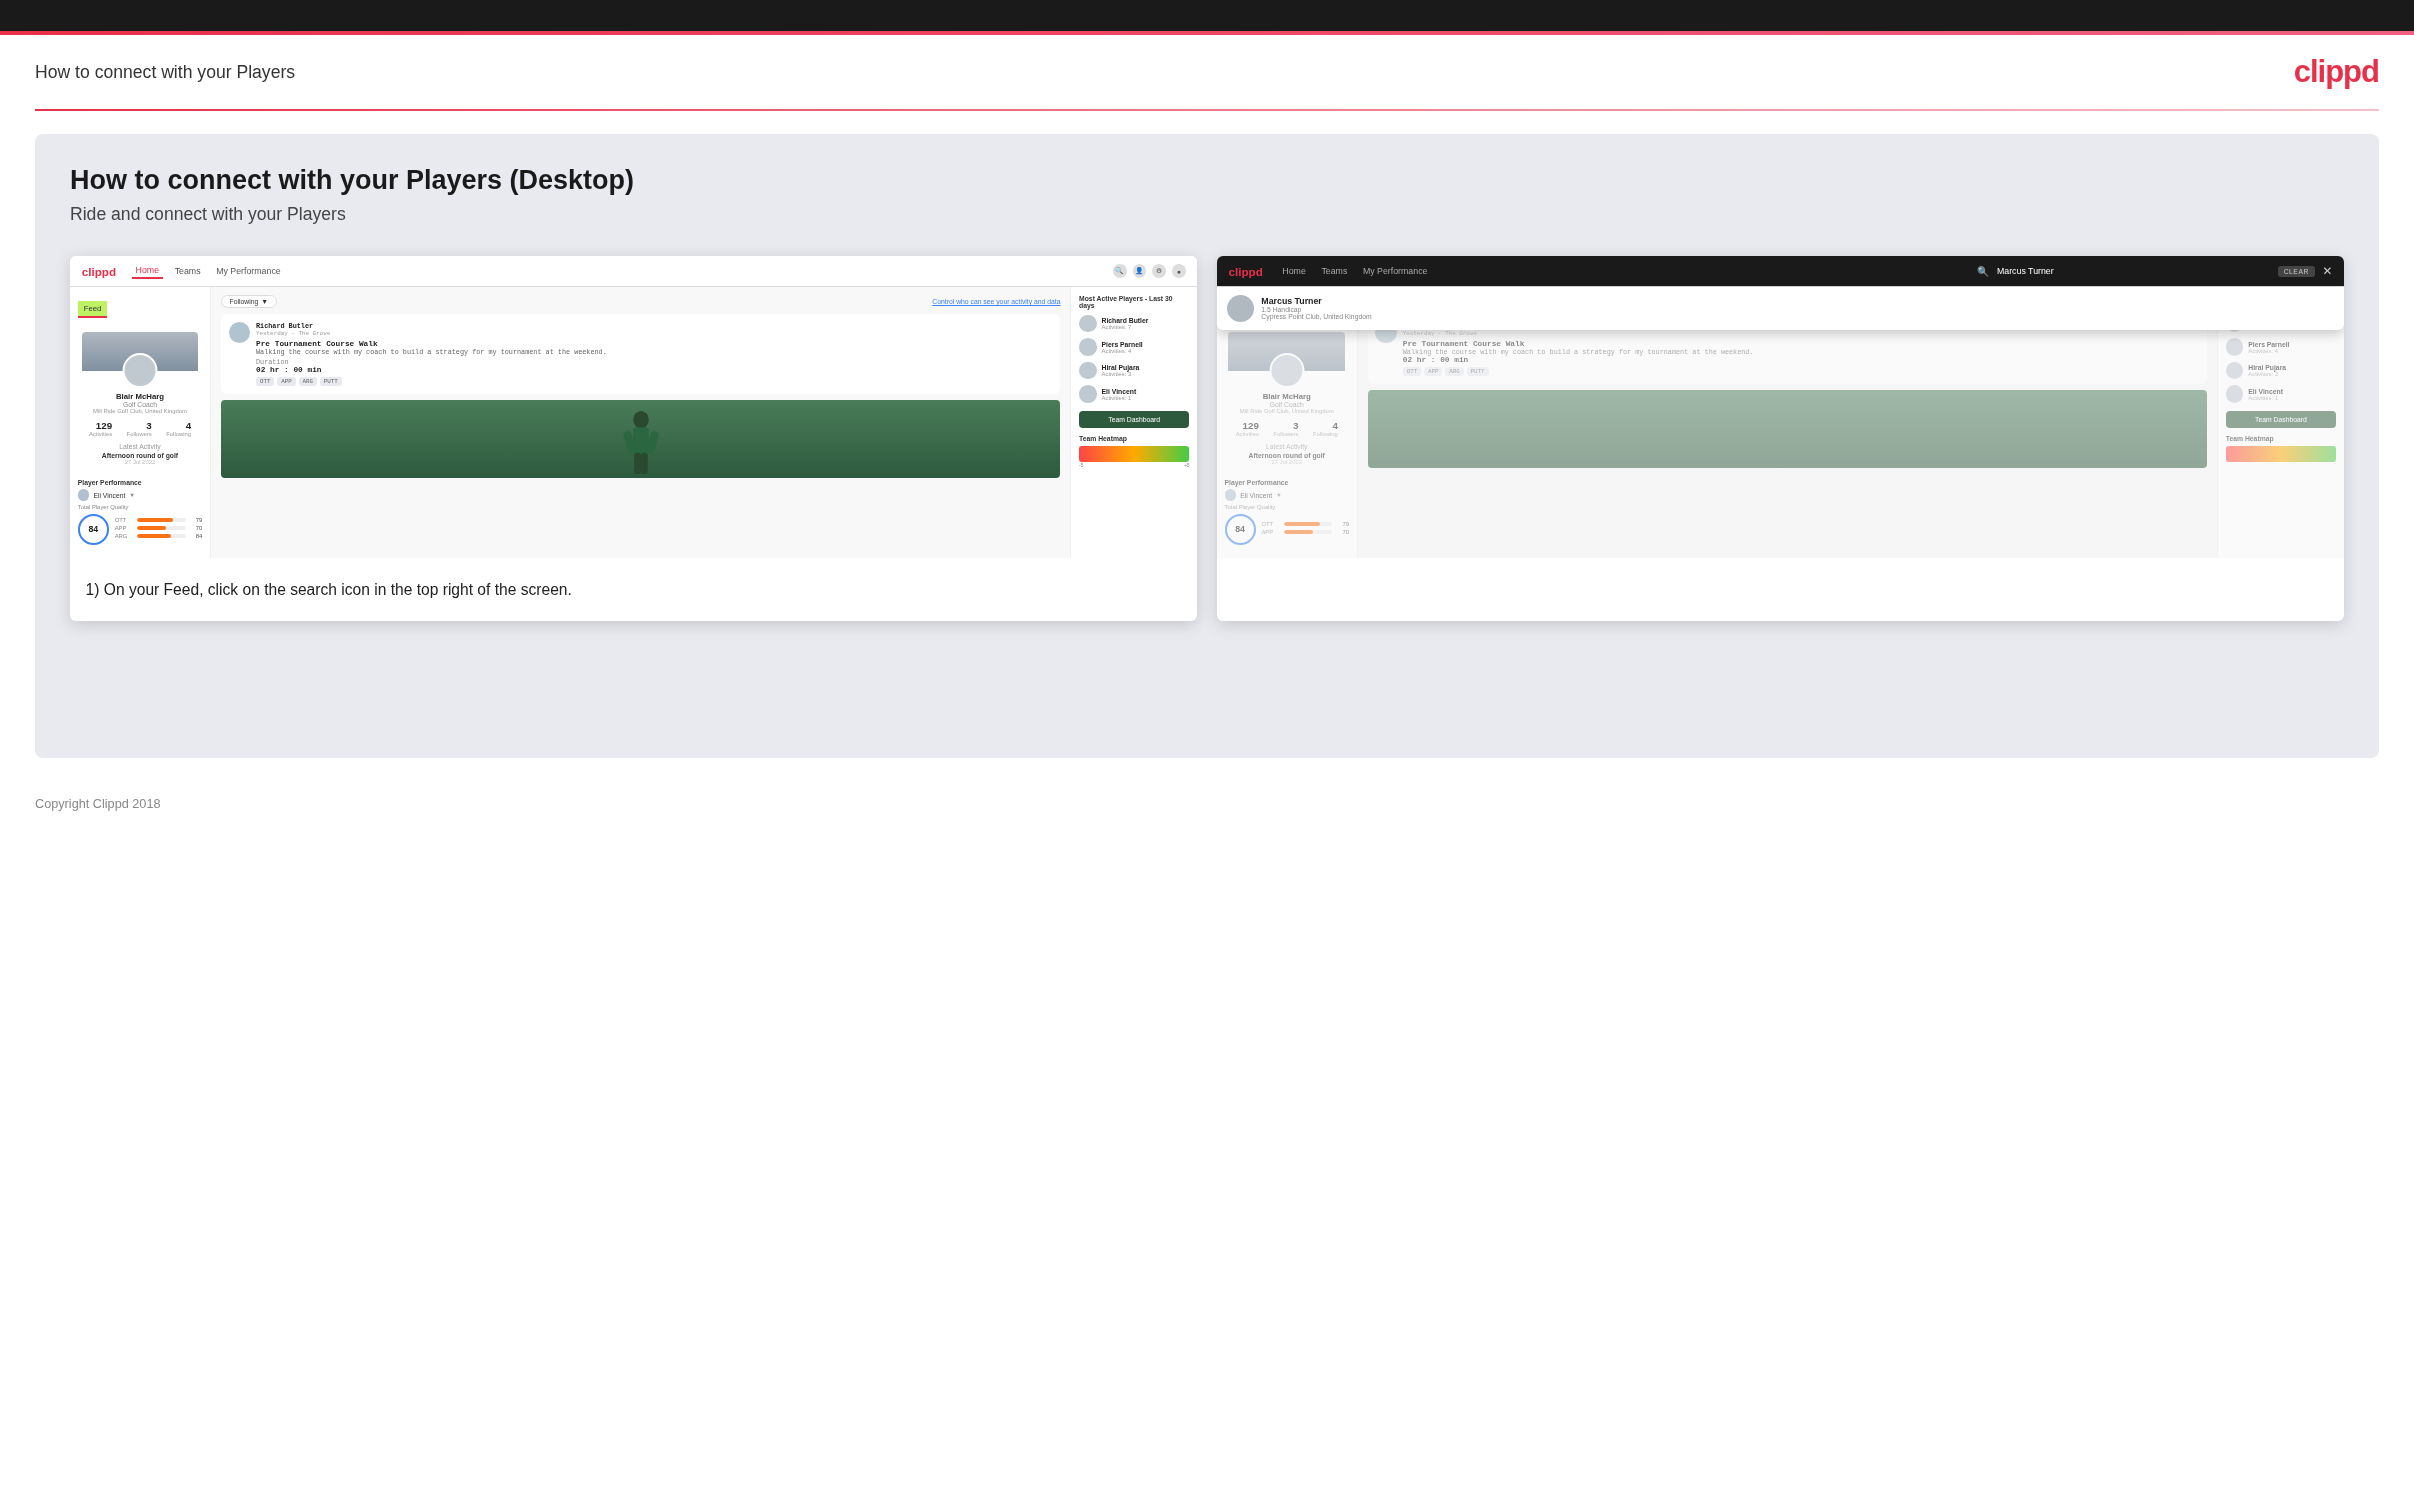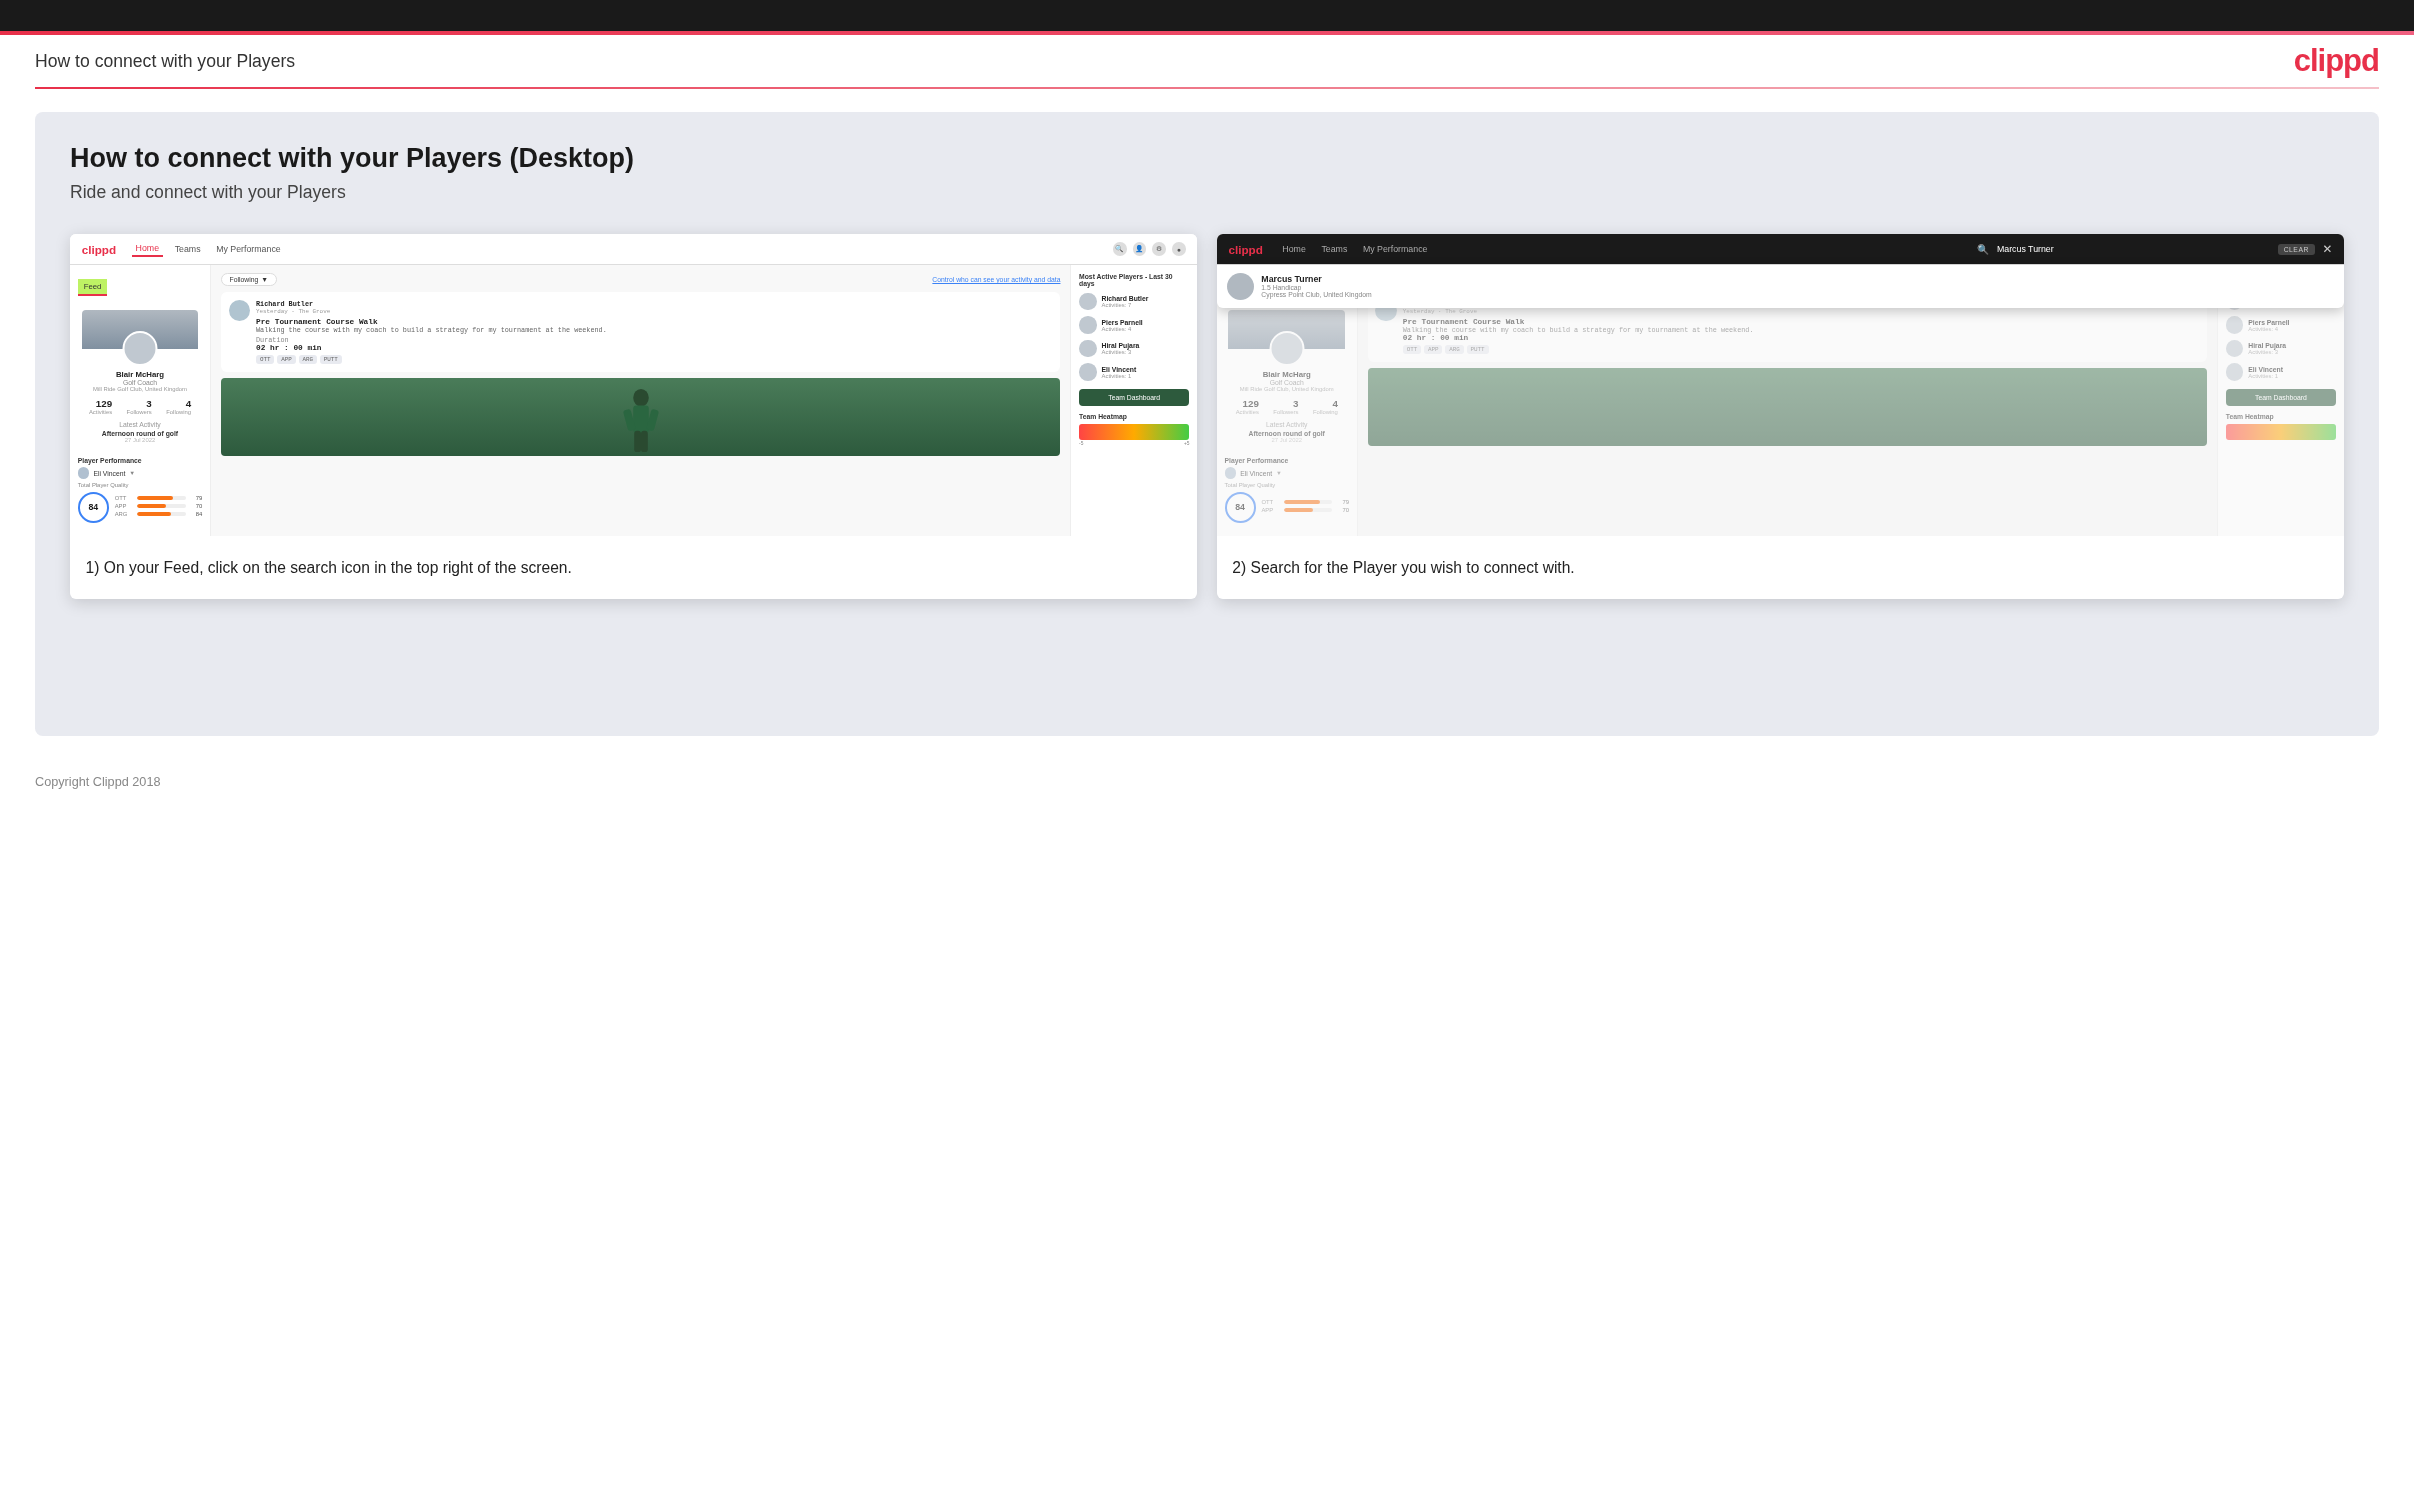--- a/index.html
+++ b/index.html
@@ -24,21 +24,21 @@
       right: 0;
       height: 3.9px;
       background: linear-gradient(to right, #e8304a, #f06080);
     }
 
     
     .header {
       display: flex;
       align-items: center;
       justify-content: space-between;
-      padding: 8px 35px;
+      padding: 19px 35px;
     }
     .header-title {
       font-size: 17.6px;
       color: #333;
       font-weight: 400;
     }
     .logo {
       font-size: 31px;
       font-weight: 700;
       color: #e8304a;
@@ -873,24 +873,20 @@
             <div>
               <div class="mock-result-name">Marcus Turner</div>
               <div class="mock-result-meta">1.5 Handicap</div>
               <div class="mock-result-meta">Cypress Point Club, United Kingdom</div>
             </div>
           </div>
         </div>
 
       </div>
 
-      <div class="caption-area">
-        <div class="caption-text">2) Search for the Player you wish to
-connect with.</div>
-      </div>
     </div>
 
   </div>
 </div>
 
 <div class="footer">
   <span>Copyright Clippd 2018</span>
 </div>
 
 

